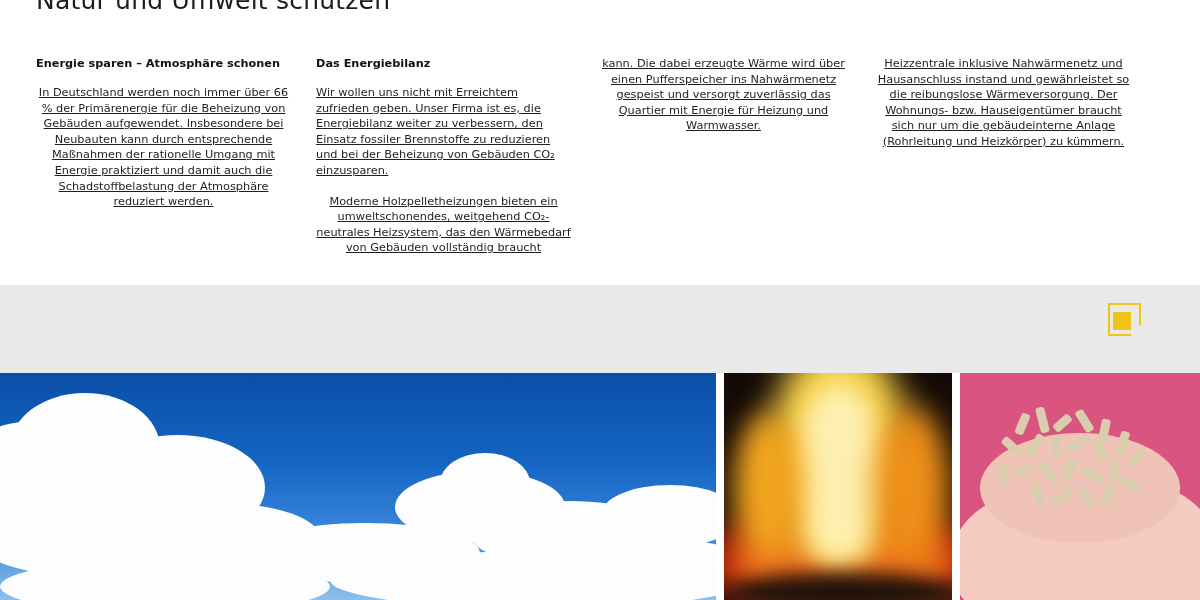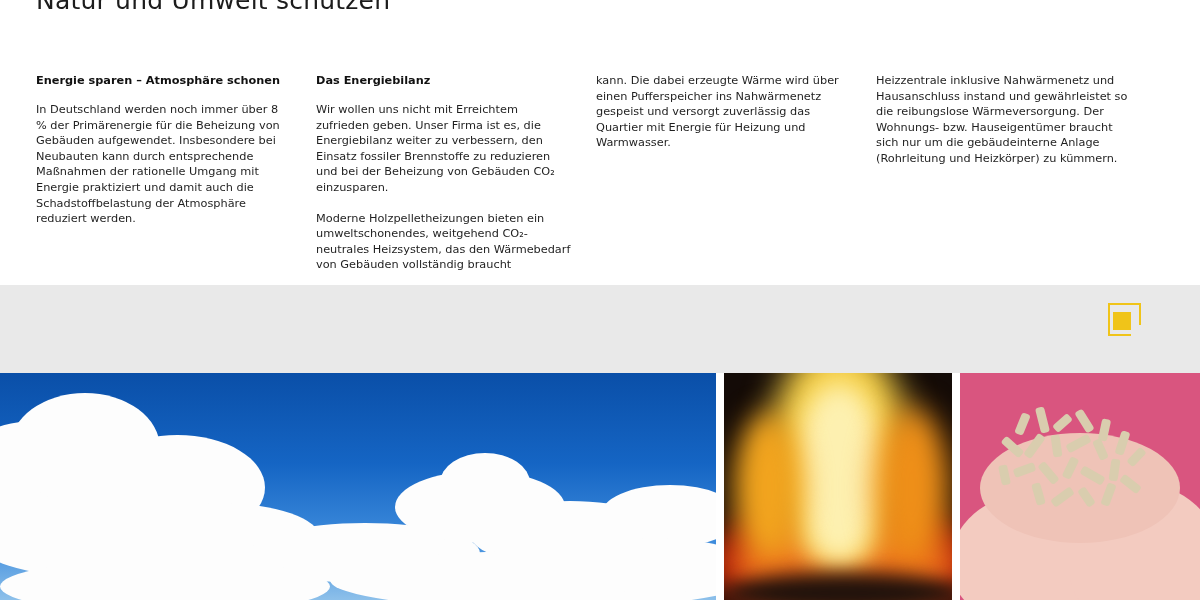--- a/index.html
+++ b/index.html
@@ -29,41 +29,41 @@
   }
 
   
   .columns {
     position: absolute;
     left: 36px;
     top: 56px;
     width: 1132px;
     display: flex;
     gap: 0;
-    margin-top: 17px;
   }
   .col {
     width: 255px;
     margin-right: 25px;
     font-size: 11.3px;
     line-height: 15.6px;
     color: #1f1f1f;
   }
   .col:last-child { margin-right: 0; }
   .col h3 {
     margin: 0 0 14px 0;
     font-size: 11.3px;
     font-weight: bold;
     line-height: 15px;
     color: #111111;
   }
   .col p {
     margin: 0 0 15px 0;
-  }
-  .col p:last-child { margin-bottom: 0; }
+    text-decoration: underline;
+  }
+  .col p:last-child { margin-bottom: 0; text-align: center; }
   .col.nohead { padding-top: 0px; }
 
   
   .grey-band {
     position: absolute;
     left: 0;
     top: 285px;
     width: 1200px;
     height: 88px;
     background: #e9e9e9;
@@ -162,21 +162,21 @@
 </style>
 </head>
 <body>
 
 <div class="headline">Natur und Umwelt schützen</div>
 
 <div class="columns">
 
   <div class="col">
     <h3>Energie sparen – Atmosphäre schonen</h3>
-    <p>In Deutschland werden noch immer über 8 % der Primärenergie für die Beheizung von Gebäuden aufgewendet. Insbesondere bei Neubauten kann durch entsprechende Maßnahmen der rationelle Umgang mit Energie praktiziert und damit auch die Schadstoffbelastung der Atmosphäre reduziert werden.</p>
+    <p>In Deutschland werden noch immer über 66 % der Primärenergie für die Beheizung von Gebäuden aufgewendet. Insbesondere bei Neubauten kann durch entsprechende Maßnahmen der rationelle Umgang mit Energie praktiziert und damit auch die Schadstoffbelastung der Atmosphäre reduziert werden.</p>
   </div>
 
   <div class="col">
     <h3>Das Energiebilanz</h3>
     <p>Wir wollen uns nicht mit Erreichtem zufrieden geben. Unser Firma ist es, die Energiebilanz weiter zu verbessern, den Einsatz fossiler Brennstoffe zu reduzieren und bei der Beheizung von Gebäuden CO₂ einzusparen.</p>
     <p>Moderne Holzpelletheizungen bieten ein umweltschonendes, weitgehend CO₂-neutrales Heizsystem, das den Wärmebedarf von Gebäuden vollständig braucht</p>
   </div>
 
   <div class="col nohead">
     <p>kann. Die dabei erzeugte Wärme wird über einen Pufferspeicher ins Nahwärmenetz gespeist und versorgt zuverlässig das Quartier mit Energie für Heizung und Warmwasser.</p>

